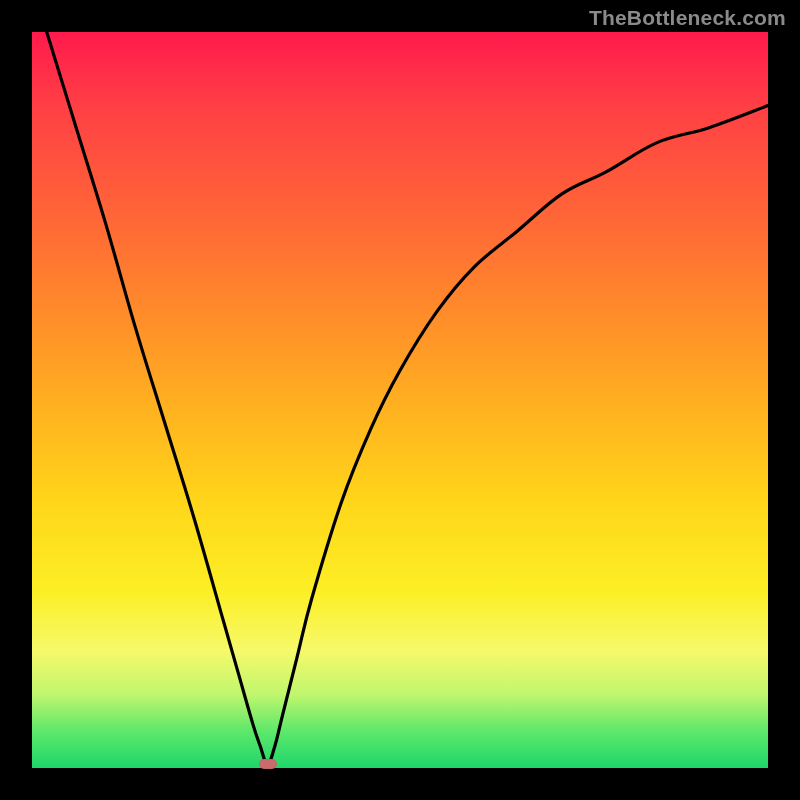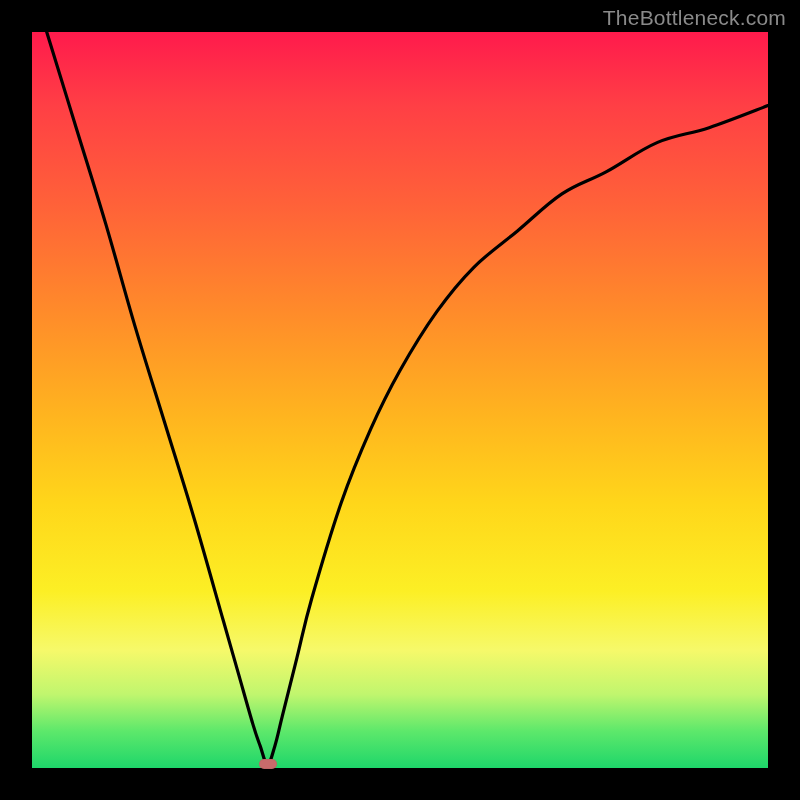--- a/index.html
+++ b/index.html
@@ -39,21 +39,21 @@
       #1ed66a 100%
     );
   }
   .watermark {
     position: absolute;
     top: 6px;
     right: 14px;
     color: #8a8a8a;
     font-size: 21px;
     letter-spacing: 0.2px;
-    font-weight: 400;
+    font-weight: 700;
     user-select: none;
   }
   svg.curve {
     position: absolute;
     left: 0; top: 0;
     width: 736px;
     height: 736px;
     overflow: visible;
   }
   .minpoint {

